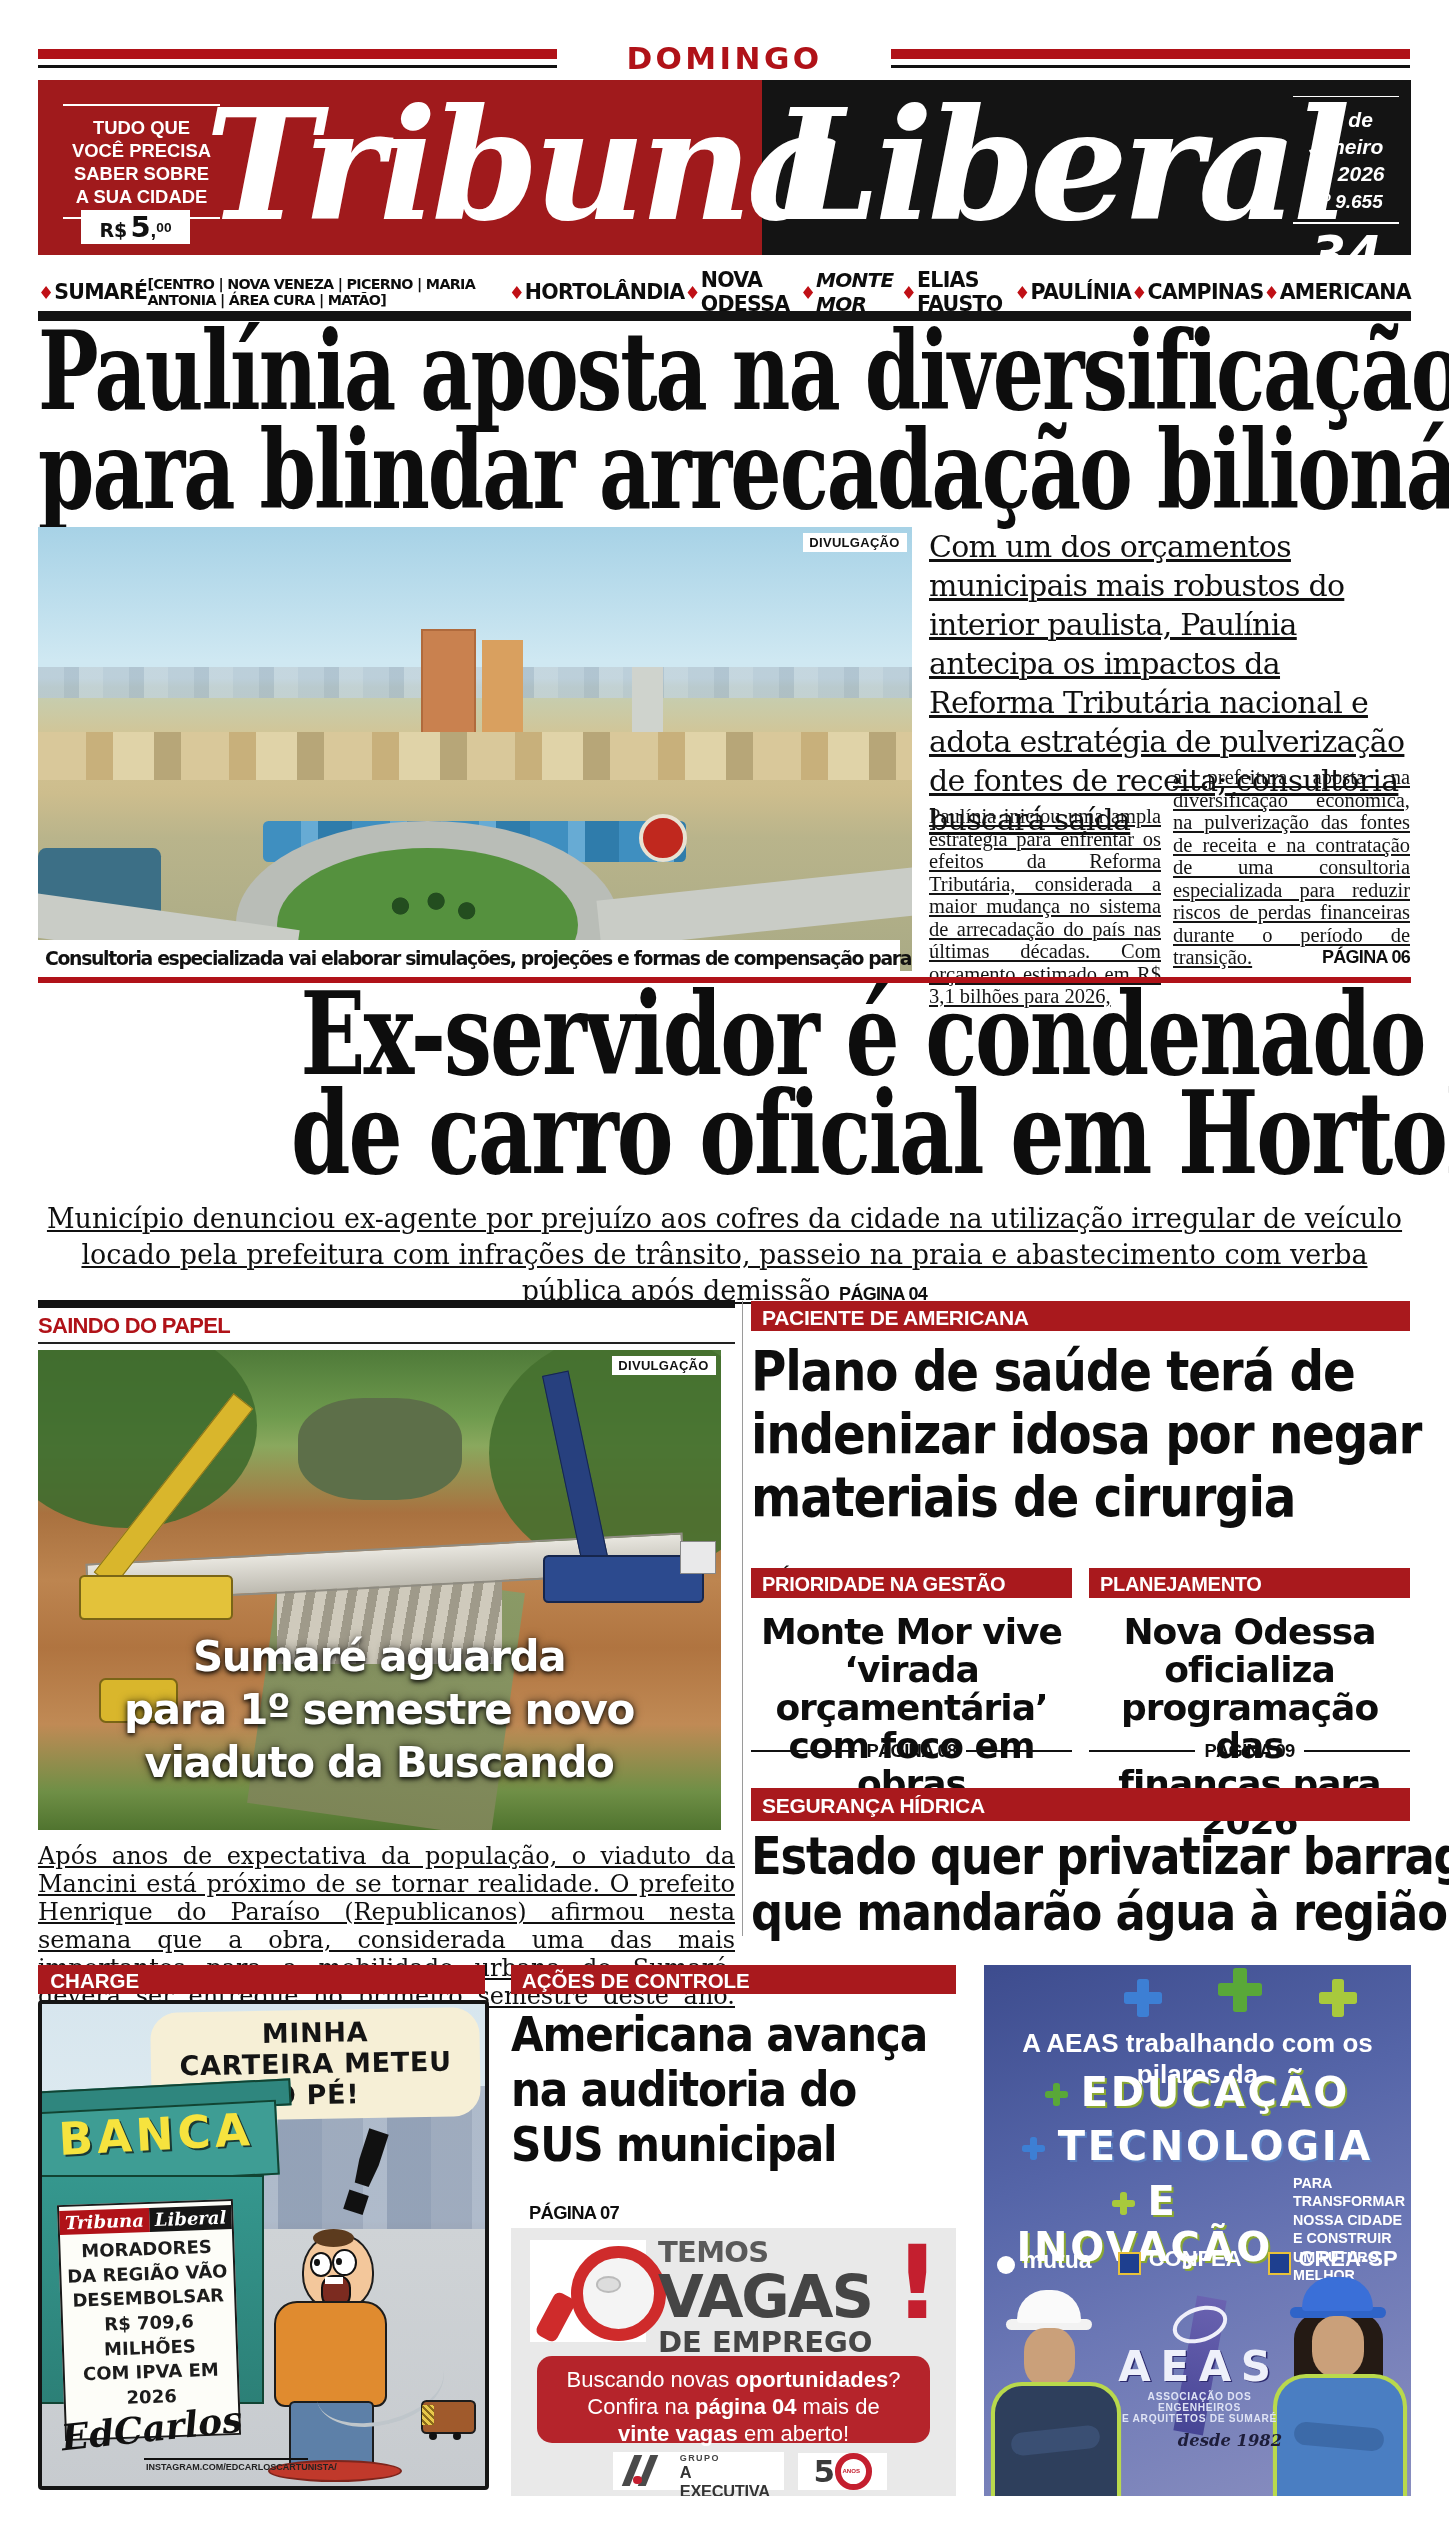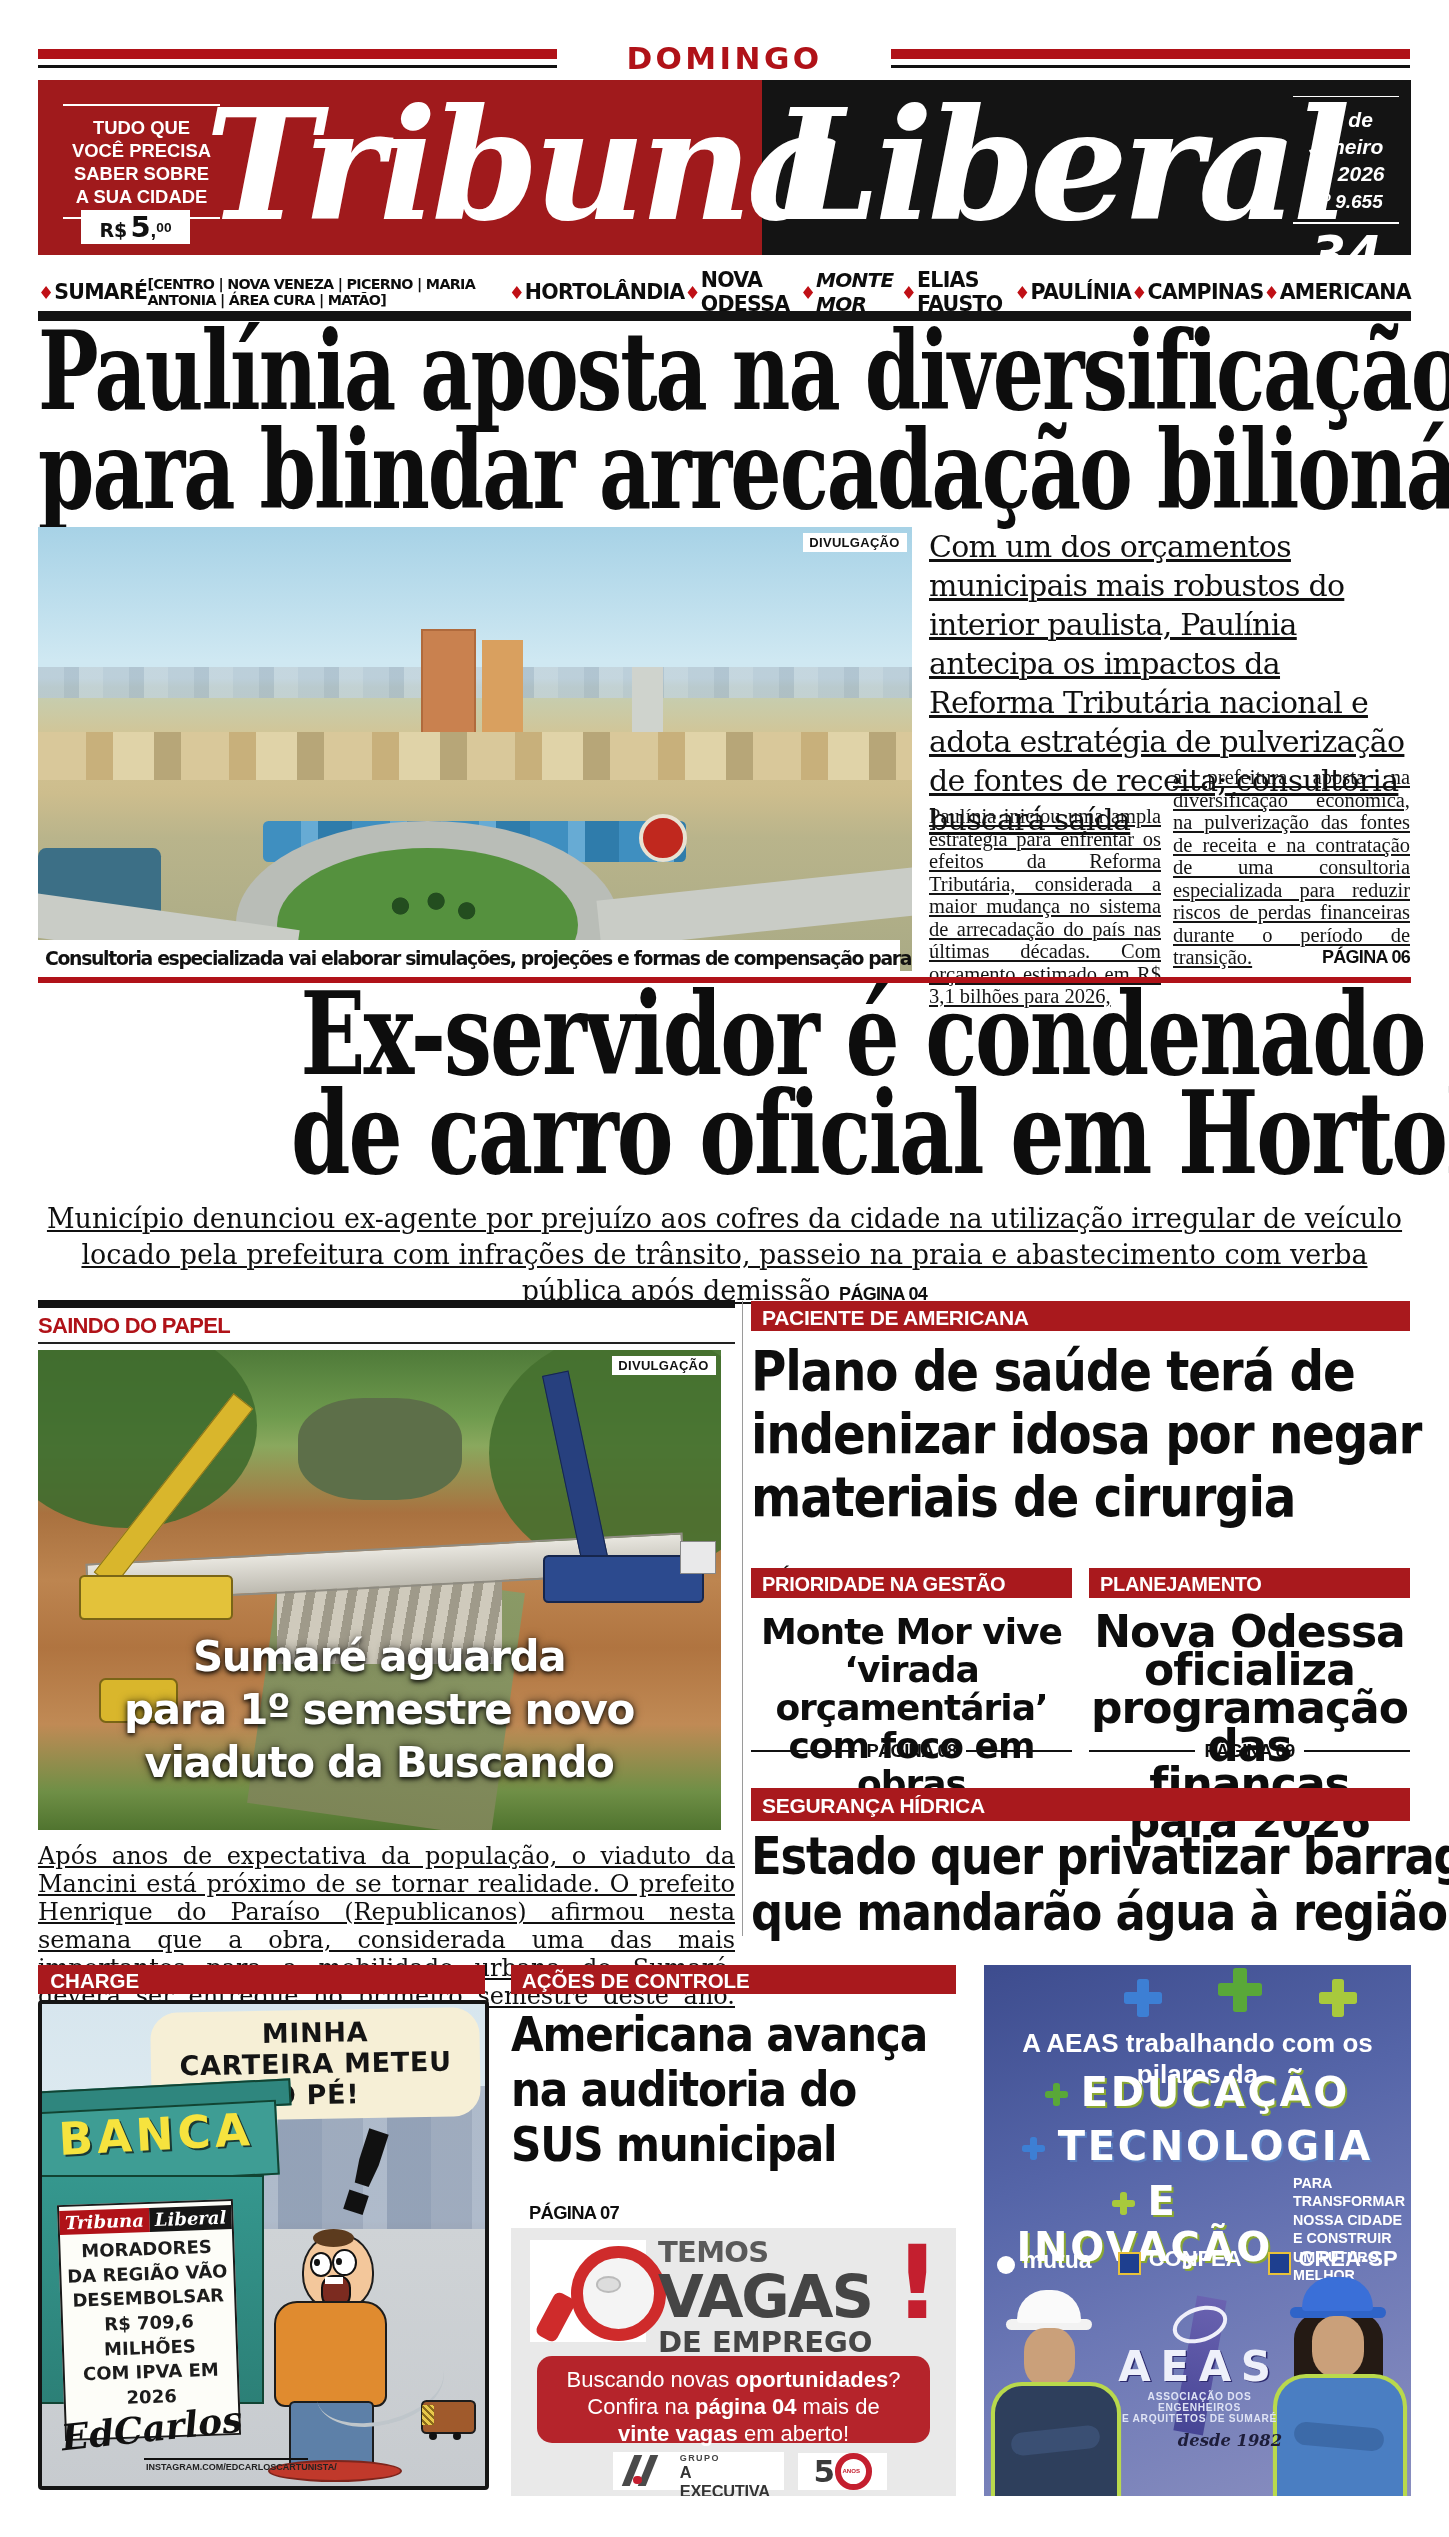--- a/index.html
+++ b/index.html
@@ -195,21 +195,21 @@
   </div>
   <div class="abs label-bar" style="left:1089px;top:1568px;width:321px;height:30px;">
     <span class="label-txt" style="display:inline-block;margin:4.8px 0 0 11px;font-size:20px;letter-spacing:-0.3px;">PLANEJAMENTO</span>
   </div>
 
   <div class="abs hsans" style="left:751px;top:1613px;width:321px;text-align:center;font-size:36px;line-height:38px;letter-spacing:-1px;">
     <div>Monte Mor vive</div>
     <div>‘virada orçamentária’</div>
     <div>com foco em obras</div>
   </div>
-  <div class="abs hsans" style="left:1089px;top:1613px;width:321px;text-align:center;font-size:44px;line-height:38px;letter-spacing:-1px;">
+  <div class="abs hsans" style="left:1089px;top:1613px;width:321px;text-align:center;font-size:36px;line-height:38px;letter-spacing:-1px;">
     <div>Nova Odessa oficializa</div>
     <div>programação das</div>
     <div>finanças para 2026</div>
   </div>
 
   <div class="abs" style="left:751px;top:1740px;width:321px;display:flex;align-items:center;gap:9.6px;">
     <div class="dash" style="flex:1;"></div>
     <span class="pgref" style="font-size:18.4px;">PÁGINA 08</span>
     <div class="dash" style="flex:1;"></div>
   </div>

